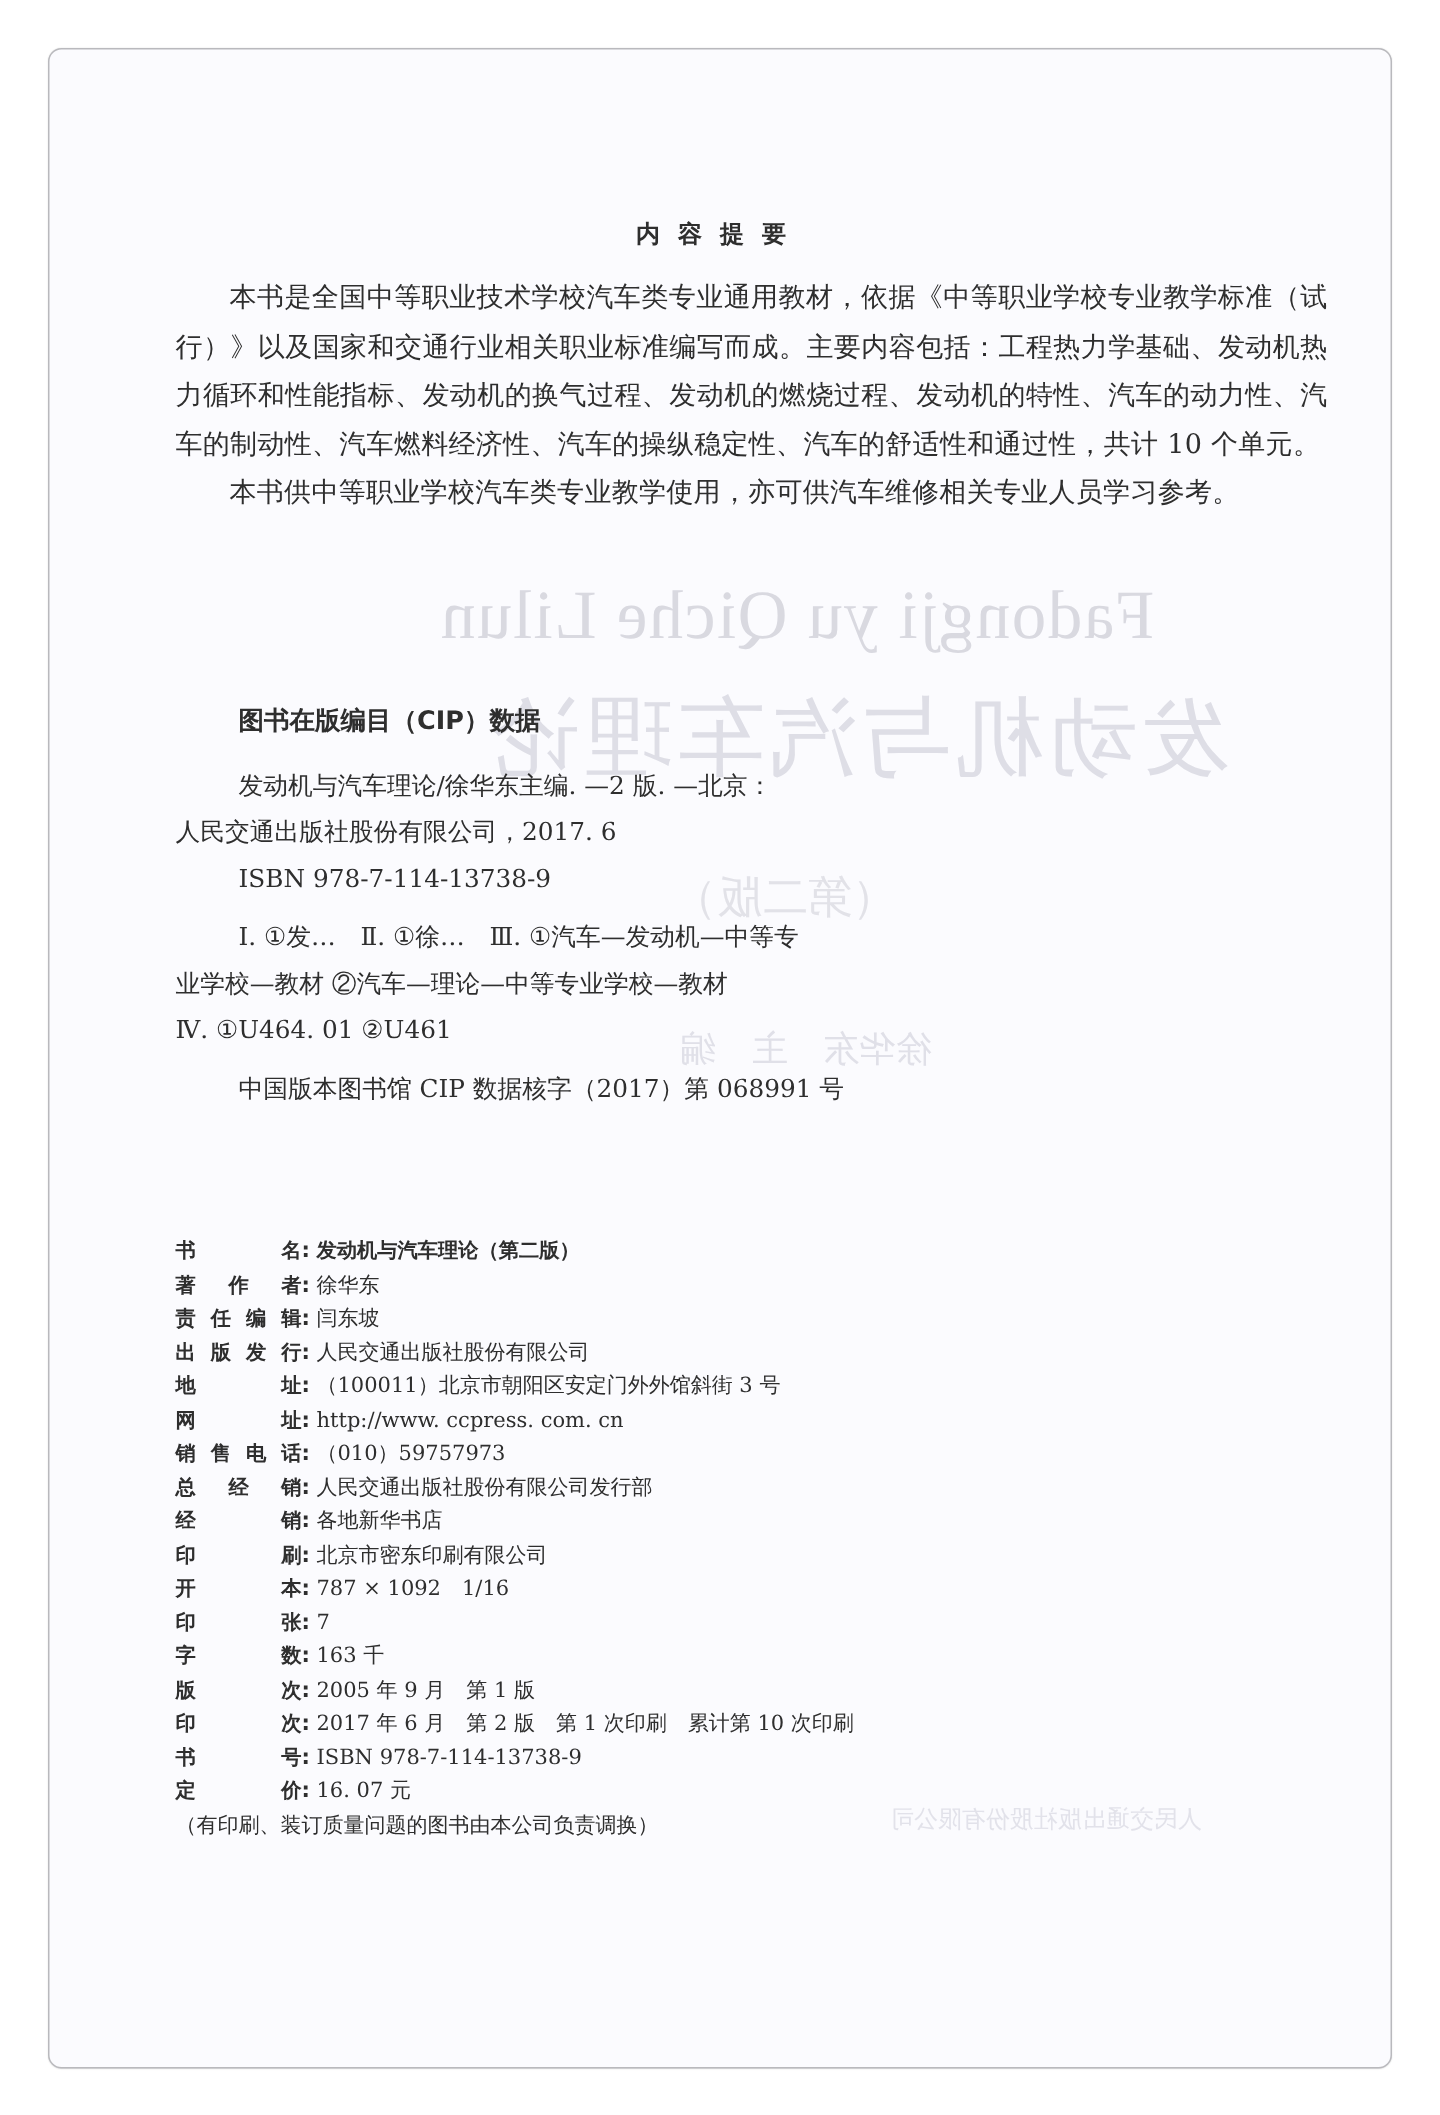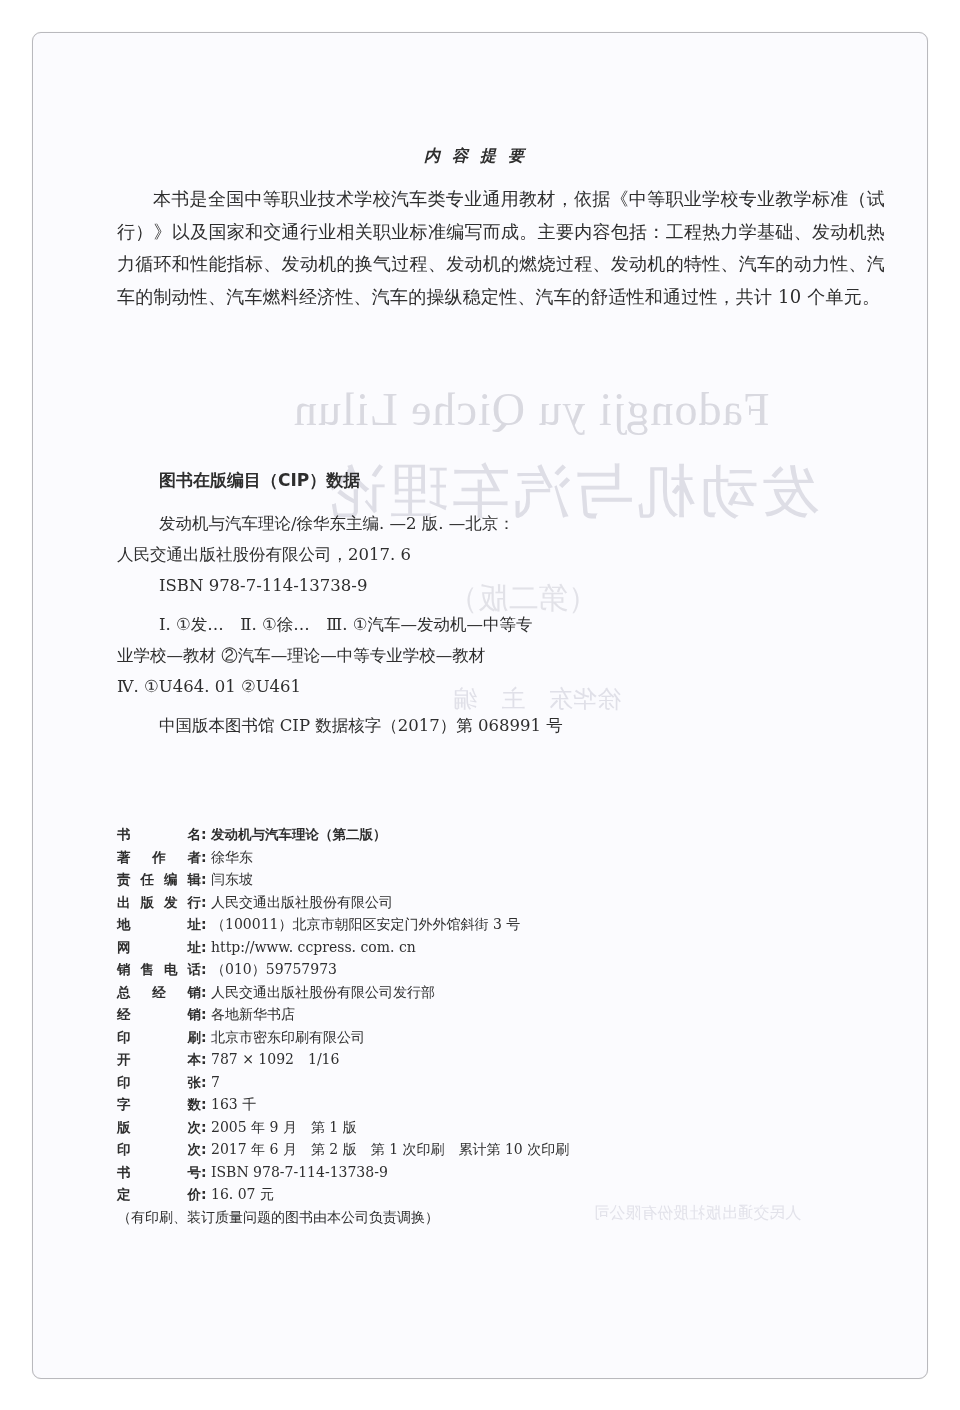--- a/index.html
+++ b/index.html
@@ -67,21 +67,20 @@
     .abs { position: absolute; }
 
     .summary-title {
       left: 0; width: 100%;
       top: 113px;
       text-align: center;
       font-family: "DejaVu Sans", sans-serif;
       font-weight: bold;
       font-size: 16px;
       letter-spacing: 12px;
-      font-style: italic;
     }
     .summary {
       left: 84px; top: 150px;
       width: 768px;
       font-size: 18px;
       line-height: 32.5px;
       text-align: justify;
       letter-spacing: 0.2px;
     }
     .summary p {
@@ -150,20 +149,21 @@
 
   <div class="bleed pinyin">Fadongji yu Qiche Lilun</div>
   <div class="bleed title">发动机与汽车理论</div>
   <div class="bleed edition">（第二版）</div>
   <div class="bleed editor">徐华东　主　编</div>
   <div class="bleed logo">人民交通出版社股份有限公司</div>
 
   <div class="abs summary-title">内容提要</div>
   <div class="abs summary">
     <p>本书是全国中等职业技术学校汽车类专业通用教材，依据《中等职业学校专业教学标准（试行）》以及国家和交通行业相关职业标准编写而成。主要内容包括：工程热力学基础、发动机热力循环和性能指标、发动机的换气过程、发动机的燃烧过程、发动机的特性、汽车的动力性、汽车的制动性、汽车燃料经济性、汽车的操纵稳定性、汽车的舒适性和通过性，共计 10 个单元。</p>
+    <p>本书供中等职业学校汽车类专业教学使用，亦可供汽车维修相关专业人员学习参考。</p>
   </div>
 
   <div class="abs cip-heading">图书在版编目（CIP）数据</div>
   <div class="abs cip">
     <div class="line indent">发动机与汽车理论/徐华东主编. —2 版. —北京：</div>
     <div class="line">人民交通出版社股份有限公司，2017. 6</div>
     <div class="line indent">ISBN 978-7-114-13738-9</div>
     <div class="gap"></div>
     <div class="line indent">Ⅰ. ①发…　Ⅱ. ①徐…　Ⅲ. ①汽车—发动机—中等专</div>
     <div class="line">业学校—教材 ②汽车—理论—中等专业学校—教材</div>

